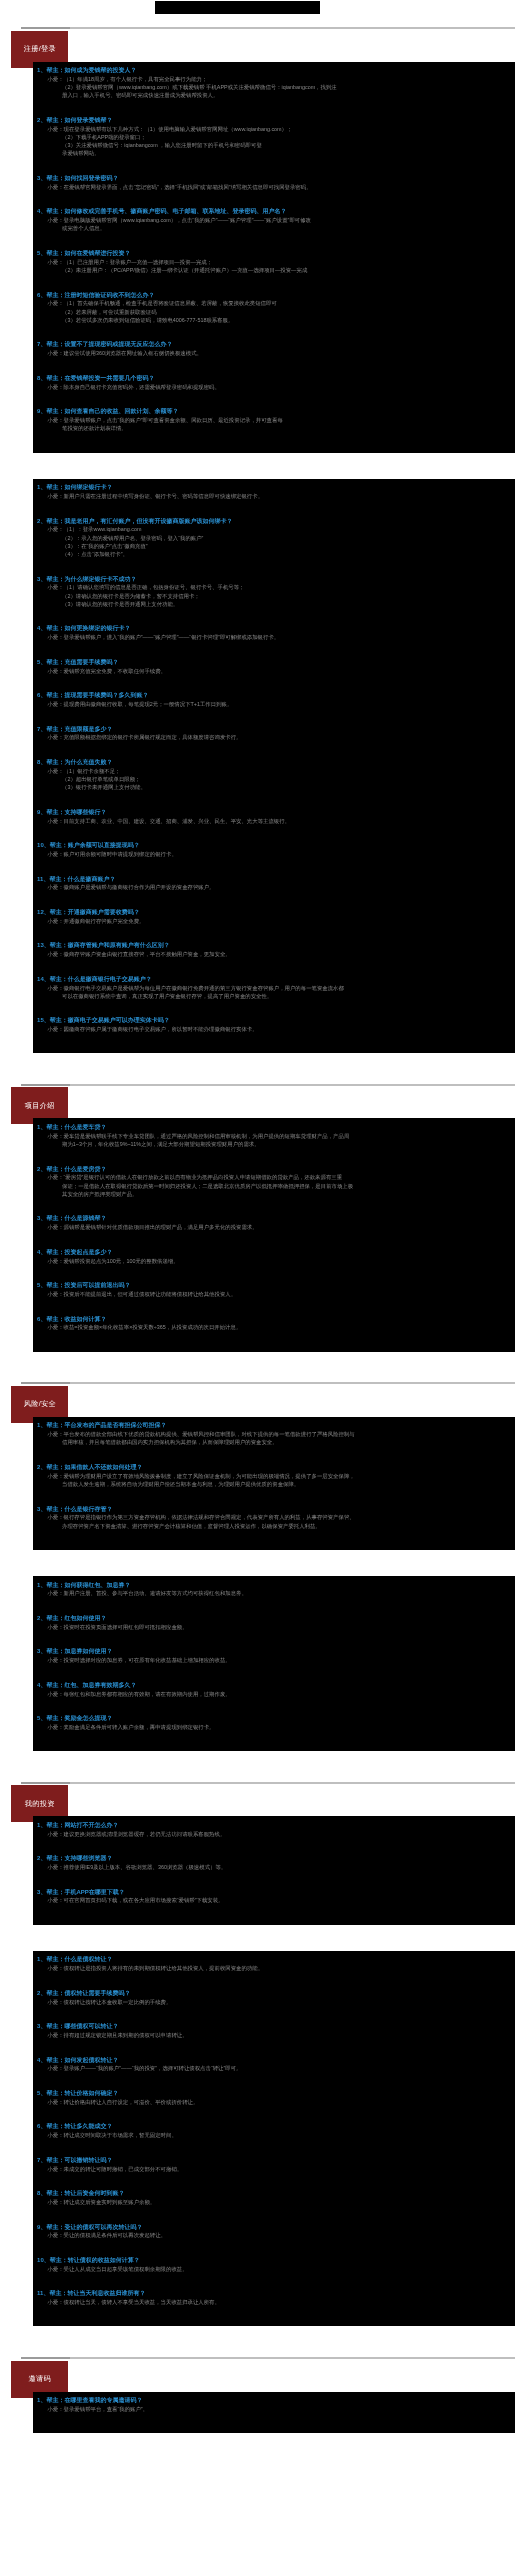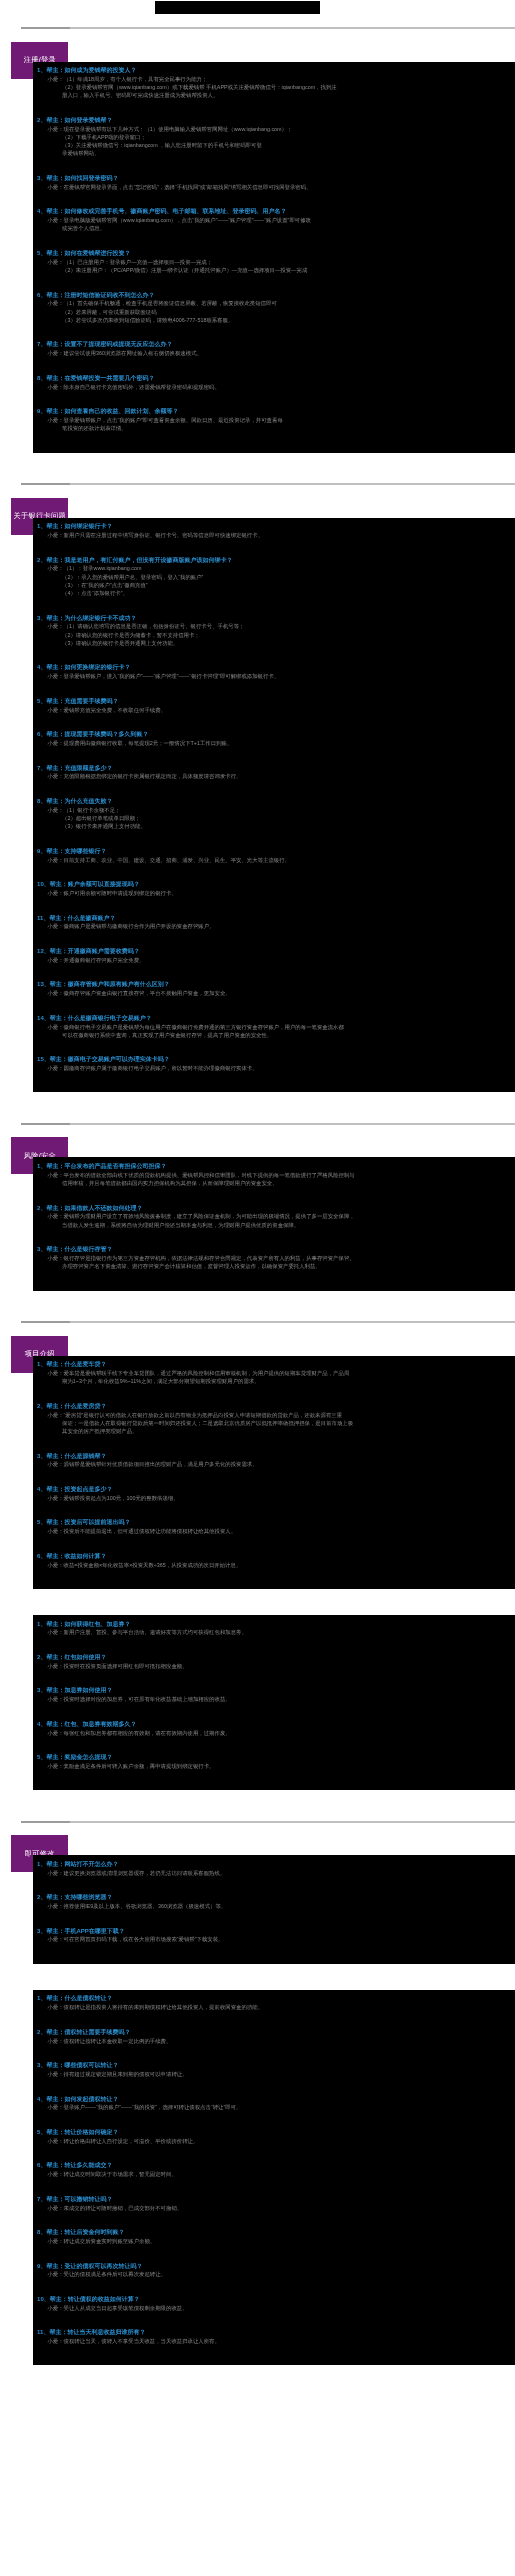--- a/index.html
+++ b/index.html
@@ -19,23 +19,23 @@
     width:165px; height:13.4px;
     background:#000; color:#000;
     font-size:9.8px; line-height:13.4px; text-align:center;
     overflow:hidden; white-space:nowrap;
   }
 
   
   .section { position:relative; margin-top:2.1px; }
   .section-head { position:relative; height:39px; }
   .section-tab {
-    position:absolute; left:11.3px; top:19px;
+    position:absolute; left:11.3px; top:8px;
     width:57px; height:37px;
-    background:#701a75;
+    background:#7f1d1d;
     color:#fff;
     font-size:7.2px;
     display:flex; align-items:center; justify-content:center;
     letter-spacing:0.3px;
   }
   .section-rule {
     position:absolute; left:20.6px; top:4.6px; right:0; height:2.1px;
     background:#bfbfbf;
   }
   .section-rule-inner {
@@ -145,25 +145,20 @@
               <div class="q">9、帮主：如何查看自己的收益、回款计划、余额等？</div>
               <div class="a">小爱：登录爱钱帮账户，点击“我的账户”即可查看资金余额、回款日历、最近投资记录，并可查看每</div>
               <div class="a ind">笔投资的还款计划表详情。</div>
               <div class="gap"></div>
             </div>
           </div>
         </div>
         <div class="bigap"></div>
       </div>
       <div class="section">
-        <div class="section-head">
-          <div class="section-rule"></div>
-          <div class="section-rule-inner"></div>
-          <div class="section-tab">关于银行卡问题</div>
-        </div>
         <div class="qa-wrap">
           <div class="qa-slab">
             <div class="qa">
               <div class="q">1、帮主：如何绑定银行卡？</div>
               <div class="a">小爱：新用户只需在注册过程中填写身份证、银行卡号、密码等信息即可快速绑定银行卡。</div>
               <div class="gap"></div>
             </div>
             <div class="qa">
               <div class="q">2、帮主：我是老用户，有汇付账户，但没有开设徽商版账户该如何绑卡？</div>
               <div class="a">小爱：（1）：登录www.iqianbang.com</div>
@@ -243,50 +238,20 @@
               <div class="gap"></div>
             </div>
           </div>
         </div>
         <div class="bigap"></div>
       </div>
       <div class="section">
         <div class="section-head">
           <div class="section-rule"></div>
           <div class="section-rule-inner"></div>
-          <div class="section-tab">风险/安全</div>
-        </div>
-        <div class="qa-wrap">
-          <div class="qa-slab">
-            <div class="qa">
-              <div class="q">1、帮主：平台发布的产品是否有担保公司担保？</div>
-              <div class="a">小爱：平台发布的借款全部由线下优质的贷款机构提供、爱钱帮风控和信审团队，对线下提供的每一笔借款进行了严格风险控制与</div>
-              <div class="a ind">信用审核，并且每笔借款都由国内实力担保机构为其担保，从而保障理财用户的资金安全。</div>
-              <div class="gap"></div>
-            </div>
-            <div class="qa">
-              <div class="q">2、帮主：如果借款人不还款如何处理？</div>
-              <div class="a">小爱：爱钱帮为理财用户设立了有效地风险拨备制度，建立了风险保证金机制，为可能出现的极端情况，提供了多一层安全保障，</div>
-              <div class="a ind">当借款人发生逾期，系统将自动为理财用户偿还当期本金与利息，为理财用户提供优质的资金保障。</div>
-              <div class="gap"></div>
-            </div>
-            <div class="qa">
-              <div class="q">3、帮主：什么是银行存管？</div>
-              <div class="a">小爱：银行存管是指银行作为第三方资金存管机构，依据法律法规和存管合同规定，代表资产所有人的利益，从事存管资产保管、</div>
-              <div class="a ind">办理存管资产名下资金清算、进行存管资产会计核算和估值，监督管理人投资运作，以确保资产委托人利益。</div>
-              <div class="gap"></div>
-            </div>
-          </div>
-        </div>
-        <div class="bigap"></div>
-      </div>
-      <div class="section">
-        <div class="section-head">
-          <div class="section-rule"></div>
-          <div class="section-rule-inner"></div>
           <div class="section-tab">项目介绍</div>
         </div>
         <div class="qa-wrap">
           <div class="qa-slab">
             <div class="qa">
               <div class="q">1、帮主：什么是爱车贷？</div>
               <div class="a">小爱：爱车贷是爱钱帮联手线下专业车贷团队，通过严格的风险控制和信用审核机制，为用户提供的短期车贷理财产品，产品周</div>
               <div class="a ind">期为1~3个月，年化收益9%~11%之间，满足大部分期望短期投资理财用户的需求。</div>
               <div class="gap"></div>
             </div>
@@ -315,56 +280,86 @@
             <div class="qa">
               <div class="q">6、帮主：收益如何计算？</div>
               <div class="a">小爱：收益=投资金额×年化收益率×投资天数÷365，从投资成功的次日开始计息。</div>
               <div class="gap"></div>
             </div>
           </div>
         </div>
         <div class="bigap"></div>
       </div>
       <div class="section">
-        <div class="qa-wrap">
-          <div class="qa-slab">
-            <div class="qa">
-              <div class="q">1、帮主：如何获得红包、加息券？</div>
-              <div class="a">小爱：新用户注册、首投、参与平台活动、邀请好友等方式均可获得红包和加息券。</div>
-              <div class="gap"></div>
-            </div>
-            <div class="qa">
-              <div class="q">2、帮主：红包如何使用？</div>
-              <div class="a">小爱：投资时在投资页面选择可用红包即可抵扣相应金额。</div>
-              <div class="gap"></div>
-            </div>
-            <div class="qa">
-              <div class="q">3、帮主：加息券如何使用？</div>
-              <div class="a">小爱：投资时选择对应的加息券，可在原有年化收益基础上增加相应的收益。</div>
-              <div class="gap"></div>
-            </div>
-            <div class="qa">
-              <div class="q">4、帮主：红包、加息券有效期多久？</div>
-              <div class="a">小爱：每张红包和加息券都有相应的有效期，请在有效期内使用，过期作废。</div>
-              <div class="gap"></div>
-            </div>
-            <div class="qa">
-              <div class="q">5、帮主：奖励金怎么提现？</div>
-              <div class="a">小爱：奖励金满足条件后可转入账户余额，再申请提现到绑定银行卡。</div>
-              <div class="gap"></div>
-            </div>
-          </div>
-        </div>
-        <div class="bigap"></div>
-      </div>
-      <div class="section">
         <div class="section-head">
           <div class="section-rule"></div>
           <div class="section-rule-inner"></div>
-          <div class="section-tab">即可修改</div>
+          <div class="section-tab">风险/安全</div>
+        </div>
+        <div class="qa-wrap">
+          <div class="qa-slab">
+            <div class="qa">
+              <div class="q">1、帮主：平台发布的产品是否有担保公司担保？</div>
+              <div class="a">小爱：平台发布的借款全部由线下优质的贷款机构提供、爱钱帮风控和信审团队，对线下提供的每一笔借款进行了严格风险控制与</div>
+              <div class="a ind">信用审核，并且每笔借款都由国内实力担保机构为其担保，从而保障理财用户的资金安全。</div>
+              <div class="gap"></div>
+            </div>
+            <div class="qa">
+              <div class="q">2、帮主：如果借款人不还款如何处理？</div>
+              <div class="a">小爱：爱钱帮为理财用户设立了有效地风险拨备制度，建立了风险保证金机制，为可能出现的极端情况，提供了多一层安全保障，</div>
+              <div class="a ind">当借款人发生逾期，系统将自动为理财用户偿还当期本金与利息，为理财用户提供优质的资金保障。</div>
+              <div class="gap"></div>
+            </div>
+            <div class="qa">
+              <div class="q">3、帮主：什么是银行存管？</div>
+              <div class="a">小爱：银行存管是指银行作为第三方资金存管机构，依据法律法规和存管合同规定，代表资产所有人的利益，从事存管资产保管、</div>
+              <div class="a ind">办理存管资产名下资金清算、进行存管资产会计核算和估值，监督管理人投资运作，以确保资产委托人利益。</div>
+              <div class="gap"></div>
+            </div>
+          </div>
+        </div>
+        <div class="bigap"></div>
+      </div>
+      <div class="section">
+        <div class="qa-wrap">
+          <div class="qa-slab">
+            <div class="qa">
+              <div class="q">1、帮主：如何获得红包、加息券？</div>
+              <div class="a">小爱：新用户注册、首投、参与平台活动、邀请好友等方式均可获得红包和加息券。</div>
+              <div class="gap"></div>
+            </div>
+            <div class="qa">
+              <div class="q">2、帮主：红包如何使用？</div>
+              <div class="a">小爱：投资时在投资页面选择可用红包即可抵扣相应金额。</div>
+              <div class="gap"></div>
+            </div>
+            <div class="qa">
+              <div class="q">3、帮主：加息券如何使用？</div>
+              <div class="a">小爱：投资时选择对应的加息券，可在原有年化收益基础上增加相应的收益。</div>
+              <div class="gap"></div>
+            </div>
+            <div class="qa">
+              <div class="q">4、帮主：红包、加息券有效期多久？</div>
+              <div class="a">小爱：每张红包和加息券都有相应的有效期，请在有效期内使用，过期作废。</div>
+              <div class="gap"></div>
+            </div>
+            <div class="qa">
+              <div class="q">5、帮主：奖励金怎么提现？</div>
+              <div class="a">小爱：奖励金满足条件后可转入账户余额，再申请提现到绑定银行卡。</div>
+              <div class="gap"></div>
+            </div>
+          </div>
+        </div>
+        <div class="bigap"></div>
+      </div>
+      <div class="section">
+        <div class="section-head">
+          <div class="section-rule"></div>
+          <div class="section-rule-inner"></div>
+          <div class="section-tab">我的投资</div>
         </div>
         <div class="qa-wrap">
           <div class="qa-slab">
             <div class="qa">
               <div class="q">1、帮主：网站打不开怎么办？</div>
               <div class="a">小爱：建议更换浏览器或清理浏览器缓存，若仍无法访问请联系客服热线。</div>
               <div class="gap"></div>
             </div>
             <div class="qa">
               <div class="q">2、帮主：支持哪些浏览器？</div>
@@ -435,16 +430,33 @@
             </div>
             <div class="qa">
               <div class="q">11、帮主：转让当天利息收益归谁所有？</div>
               <div class="a">小爱：债权转让当天，债转人不享受当天收益，当天收益归承让人所有。</div>
               <div class="gap"></div>
             </div>
           </div>
         </div>
         <div class="bigap"></div>
       </div>
+      <div class="section">
+        <div class="section-head">
+          <div class="section-rule"></div>
+          <div class="section-rule-inner"></div>
+          <div class="section-tab">邀请码</div>
+        </div>
+        <div class="qa-wrap">
+          <div class="qa-slab">
+            <div class="qa">
+              <div class="q">1、帮主：在哪里查看我的专属邀请码？</div>
+              <div class="a">小爱：登录爱钱帮平台，查看“我的账户”。</div>
+              <div class="gap"></div>
+            </div>
+          </div>
+        </div>
+        <div class="bigap"></div>
+      </div>
     </div>
 
 </div>
 
 
 </body></html>

